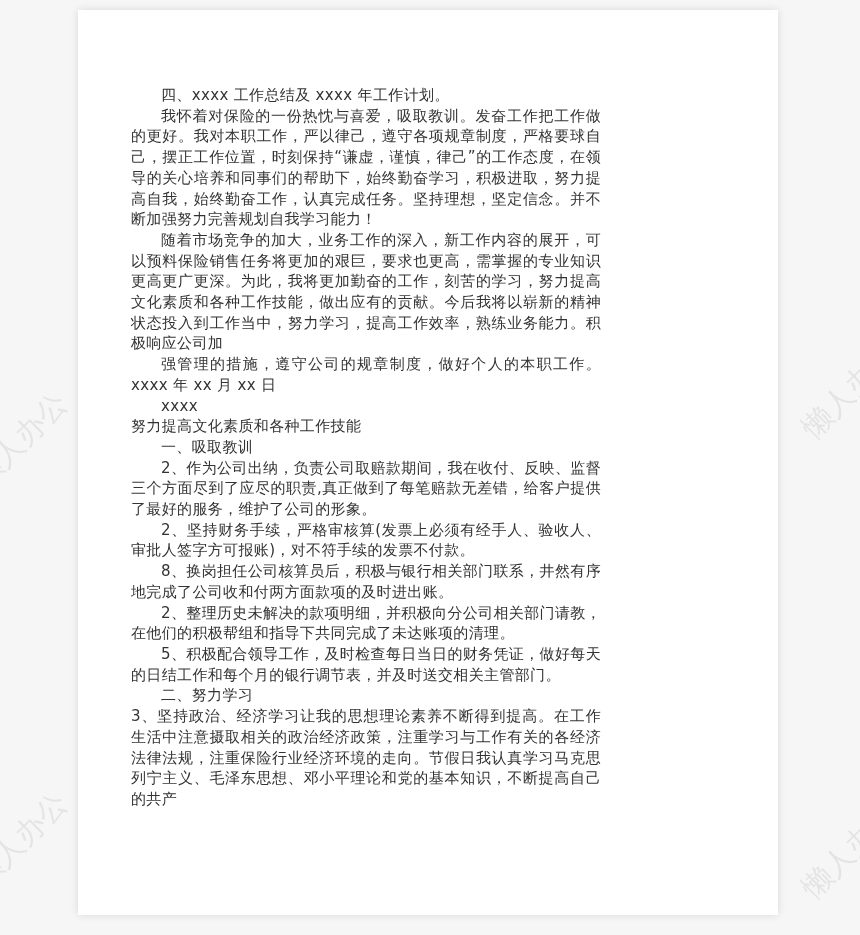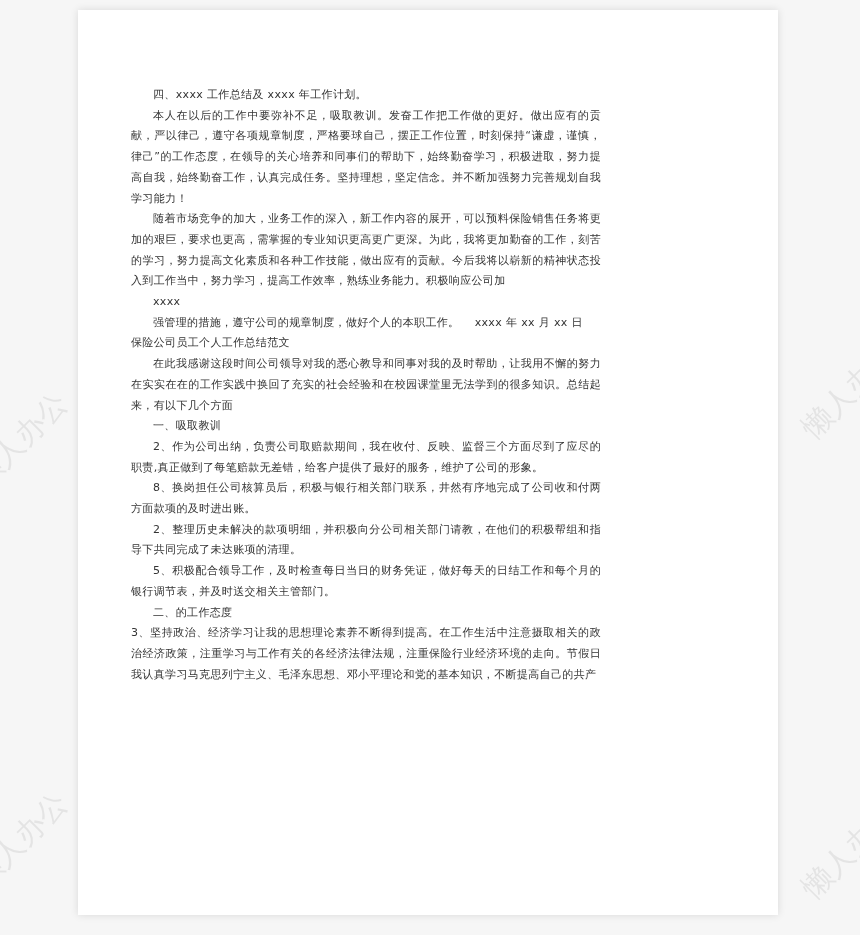--- a/index.html
+++ b/index.html
@@ -1,42 +1,42 @@
 <!DOCTYPE html>
 <html><head>
 <meta charset="utf-8">
 <style>
   html, body { margin:0; padding:0; }
   body { width:860px; height:935px; background:#f6f6f6; position:relative; overflow:hidden; font-family:"DejaVu Sans", sans-serif; }
   .page { position:absolute; left:78px; top:10px; width:700px; height:905px; background:#ffffff; box-shadow:0 0 8px rgba(0,0,0,0.12); }
-  .content { position:absolute; left:131px; top:85px; width:470px; font-size:11px; line-height:20.7px; color:#333; letter-spacing:0.35px; }
+  .content { position:absolute; left:131px; top:85px; width:470px; font-size:15px; line-height:20.7px; color:#333; letter-spacing:0.35px; }
   .p { margin:0; text-align:justify; }
   .ind { text-indent:2em; }
   .wm { position:absolute; color:rgba(0,0,0,0.07); font-size:30px; transform:rotate(-45deg); white-space:nowrap; pointer-events:none; }
 </style>
 </head>
 <body>
 
 <div class="wm" style="left:300px;top:200px;">懒人办公</div>
 <div class="wm" style="left:370px;top:620px;">懒人办公</div>
 <div class="wm" style="left:-40px;top:420px;">懒人办公</div>
 <div class="wm" style="left:-40px;top:820px;">懒人办公</div>
 <div class="wm" style="left:790px;top:370px;">懒人办公</div>
 <div class="wm" style="left:790px;top:830px;">懒人办公</div>
 
 <div class="page"></div>
 
 <div class="content">
   <p class="p ind">四、xxxx 工作总结及 xxxx 年工作计划。</p>
-  <p class="p ind">本人在以后的工作中要弥补不足，吸取教训。发奋工作把工作做的更好。做出应有的贡献，严以律己，遵守各项规章制度，严格要球自己，摆正工作位置，时刻保持“谦虚，谨慎，律己”的工作态度，在领导的关心培养和同事们的帮助下，始终勤奋学习，积极进取，努力提高自我，始终勤奋工作，认真完成任务。坚持理想，坚定信念。并不断加强努力完善规划自我学习能力！</p>
+  <p class="p ind">我怀着对保险的一份热忱与喜爱，吸取教训。发奋工作把工作做的更好。我对本职工作，严以律己，遵守各项规章制度，严格要球自己，摆正工作位置，时刻保持“谦虚，谨慎，律己”的工作态度，在领导的关心培养和同事们的帮助下，始终勤奋学习，积极进取，努力提高自我，始终勤奋工作，认真完成任务。坚持理想，坚定信念。并不断加强努力完善规划自我学习能力！</p>
   <p class="p ind">随着市场竞争的加大，业务工作的深入，新工作内容的展开，可以预料保险销售任务将更加的艰巨，要求也更高，需掌握的专业知识更高更广更深。为此，我将更加勤奋的工作，刻苦的学习，努力提高文化素质和各种工作技能，做出应有的贡献。今后我将以崭新的精神状态投入到工作当中，努力学习，提高工作效率，熟练业务能力。积极响应公司加</p>
+  <p class="p ind">强管理的措施，遵守公司的规章制度，做好个人的本职工作。　 xxxx 年 xx 月 xx 日</p>
   <p class="p ind">xxxx</p>
-  <p class="p ind">强管理的措施，遵守公司的规章制度，做好个人的本职工作。　 xxxx 年 xx 月 xx 日</p>
-  <p class="p">保险公司员工个人工作总结范文</p>
-  <p class="p ind">在此我感谢这段时间公司领导对我的悉心教导和同事对我的及时帮助，让我用不懈的努力在实实在在的工作实践中换回了充实的社会经验和在校园课堂里无法学到的很多知识。总结起来，有以下几个方面</p>
+  <p class="p">努力提高文化素质和各种工作技能</p>
   <p class="p ind">一、吸取教训</p>
   <p class="p ind">2、作为公司出纳，负责公司取赔款期间，我在收付、反映、监督三个方面尽到了应尽的职责,真正做到了每笔赔款无差错，给客户提供了最好的服务，维护了公司的形象。</p>
+  <p class="p ind">2、坚持财务手续，严格审核算(发票上必须有经手人、验收人、审批人签字方可报账)，对不符手续的发票不付款。</p>
   <p class="p ind">8、换岗担任公司核算员后，积极与银行相关部门联系，井然有序地完成了公司收和付两方面款项的及时进出账。</p>
   <p class="p ind">2、整理历史未解决的款项明细，并积极向分公司相关部门请教，在他们的积极帮组和指导下共同完成了未达账项的清理。</p>
   <p class="p ind">5、积极配合领导工作，及时检查每日当日的财务凭证，做好每天的日结工作和每个月的银行调节表，并及时送交相关主管部门。</p>
-  <p class="p ind">二、的工作态度</p>
+  <p class="p ind">二、努力学习</p>
   <p class="p">3、坚持政治、经济学习让我的思想理论素养不断得到提高。在工作生活中注意摄取相关的政治经济政策，注重学习与工作有关的各经济法律法规，注重保险行业经济环境的走向。节假日我认真学习马克思列宁主义、毛泽东思想、邓小平理论和党的基本知识，不断提高自己的共产</p>
 </div>
 
 </body></html>

